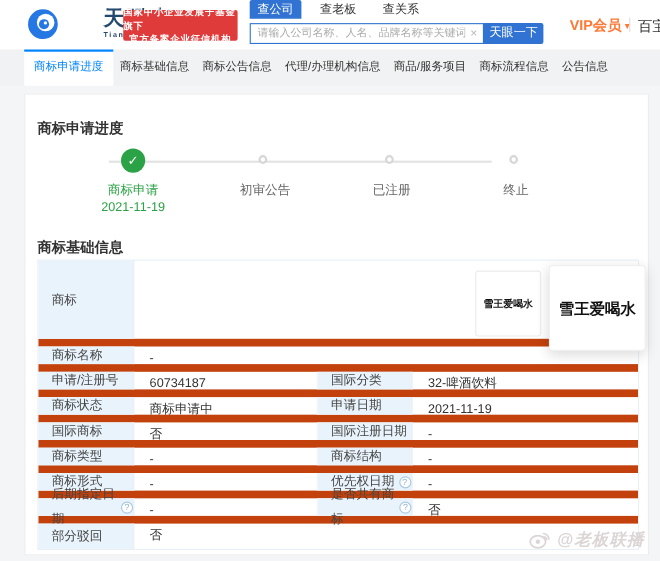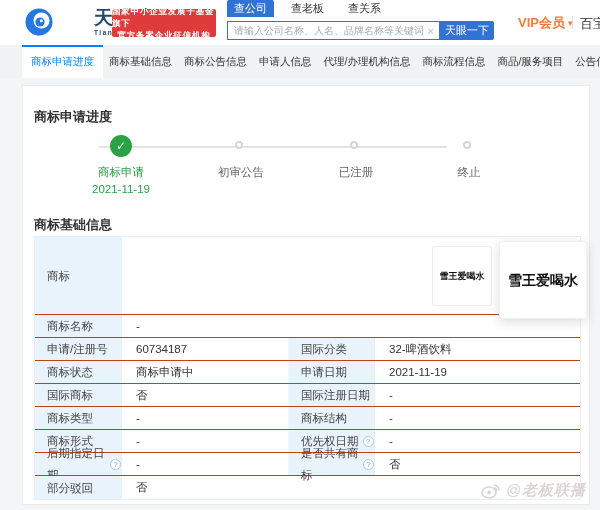--- a/index.html
+++ b/index.html
@@ -55,21 +55,21 @@
   .circle-todo { position:absolute; width:8px; height:8px; border-radius:50%; background:#fff;
     border:2px solid #d6d6d6; top:7px; }
   .step-label { position:absolute; top:31px; font-size:11.5px; color:#666; white-space:nowrap;
     transform:translateX(-50%); }
   .step-label.green { color:#2ba245; }
   .step-date { position:absolute; top:49px; font-size:11.5px; color:#2ba245; white-space:nowrap;
     transform:translateX(-50%); }
 
   
   .tbl { position:absolute; left:11px; top:150px; width:547px; border:1px solid #e8eff5; }
-  .trow { display:flex; border-bottom:1px solid #c2410c; height:23px; line-height:22px; font-size:11.5px; }
+  .trow { display:flex; border-bottom:7px solid #c2410c; height:23px; line-height:22px; font-size:11.5px; }
   .trow:last-child { border-bottom:none; }
   .trow.tall { height:78px; }
   .lab { width:87px; background:#e9f3fb; padding-left:12px; color:#454545;
     border-right:1px solid #e8eff5; display:flex; align-items:center; }
   .lab2 { width:86px; }
   .val { width:167px; padding-left:14px; border-right:1px solid #f0f5f9; }
   .val2 { flex:1; padding-left:14px; border-right:none; }
   .val-span { flex:1; padding-left:14px; }
   .tm-area { flex:1; position:relative;margin-left:20px; }
   .tm-box-small { position:absolute; left:290px; top:9px; width:60px; height:60px; background:#fff;
@@ -127,24 +127,23 @@
     <span class="caret">▾</span>
   </div>
   <div class="vdiv"></div>
   <div class="baobao">百宝</div>
 </div>
 
 <div class="nav">
   <div class="nav-tab active">商标申请进度</div>
   <div class="nav-tab">商标基础信息</div>
   <div class="nav-tab">商标公告信息</div>
-  <div class="nav-tab">申请人信息</div>
   <div class="nav-tab">代理/办理机构信息</div>
+  <div class="nav-tab">商品/服务项目</div>
   <div class="nav-tab">商标流程信息</div>
-  <div class="nav-tab">商品/服务项目</div>
   <div class="nav-tab">公告信息</div>
 </div>
 
 <div class="card">
 
   <div class="sec-title t1">商标申请进度</div>
 
   <div class="timeline">
     <div class="tl-line"></div>
 

